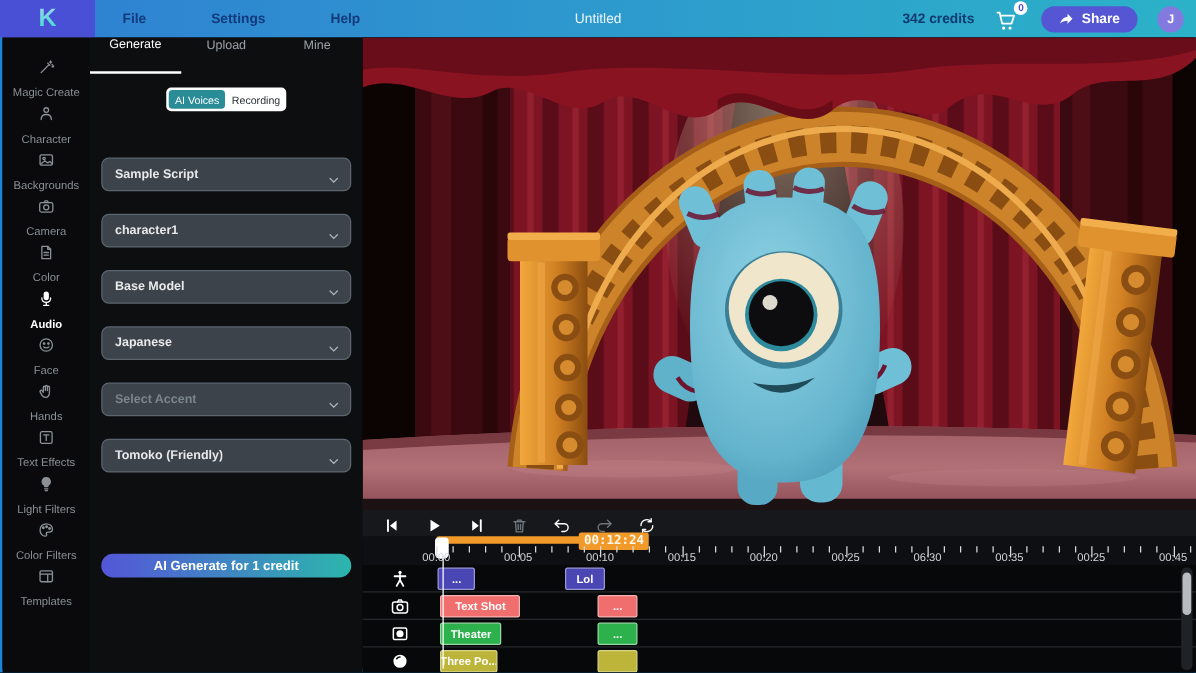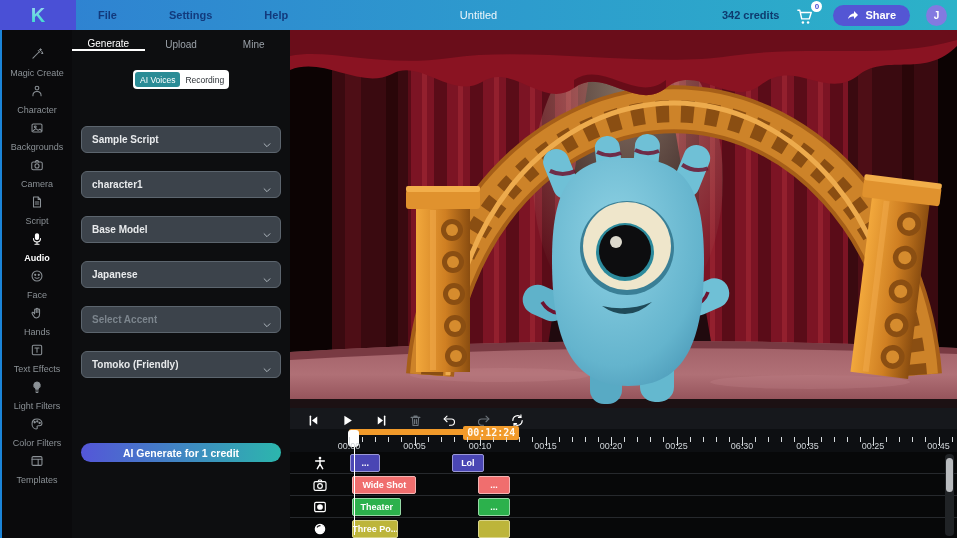--- a/index.html
+++ b/index.html
@@ -34,21 +34,21 @@
   .side-item { width:70px; height:37px; display:flex; flex-direction:column; align-items:center;
     justify-content:center; gap:3px; color:#8b9196; cursor:pointer; }
   .side-item .lbl { font-size:9px; }
   .side-item.active { color:#fff; }
   .side-item.active .lbl { font-weight:bold; }
   .side-item svg { width:14px; height:14px; }
 
   
   .panel { position:absolute; left:70px; top:30px; width:218px; height:508px; background:#0d0e10; }
   .tabs { display:flex; height:28px; align-items:center; }
-  .tab { flex:1; text-align:center; font-size:10px; color:#9aa1a8; cursor:pointer; padding-bottom:0; }
+  .tab { flex:1; text-align:center; font-size:10px; color:#9aa1a8; cursor:pointer; padding-bottom:16px; }
   .tab.active { color:#fff; border-bottom:2px solid #fff; }
   .toggle { margin:12px auto 0; width:96px; height:19px; background:#fff; border-radius:4px;
     display:flex; align-items:center; padding:2px; }
   .toggle .seg { font-size:8.5px; padding:0 5px; height:15px; display:flex; align-items:center;
     border-radius:3px; cursor:pointer; color:#2a2f34; white-space:nowrap; }
   .toggle .seg.on { background:#2a8c96; color:#fff; }
   .selects { position:absolute; left:9px; top:96px; width:200px; }
   .select { position:relative; width:200px; height:27px; margin-bottom:18px; background:#3c434b;
     border:1px solid #5c656e; border-radius:6px; display:flex; align-items:center;
     padding:0 24px 0 10px; cursor:pointer; }
@@ -157,21 +157,21 @@
             <circle cx="12" cy="13.5" r="3.5"></circle>
           </svg></span>
                  <span class="lbl">Camera</span>
       </div>
       <div class="side-item">
         <span><svg viewBox="0 0 24 24" fill="none" stroke="currentColor" stroke-width="1.8" stroke-linecap="round" stroke-linejoin="round">
             <path d="M6 3.5 h8 l4 4 v13 H6 Z"></path>
             <path d="M14 3.5 v4 h4"></path>
             <path d="M9 12 h6 M9 15.5 h6"></path>
           </svg></span>
-                 <span class="lbl">Script</span>
+                 <span class="lbl">Color</span>
       </div>
       <div class="side-item active">
         <span><svg viewBox="0 0 24 24" fill="none" stroke="currentColor" stroke-width="1.8" stroke-linecap="round" stroke-linejoin="round">
             <rect x="9.3" y="3" width="5.4" height="10" rx="2.7" fill="currentColor"></rect>
             <path d="M6 11 c0 4 2.5 6 6 6 s6-2 6-6"></path>
             <path d="M12 17 v3.5 M8.5 21 h7"></path>
           </svg></span>
                  <span class="lbl">Audio</span>
       </div>
       <div class="side-item">
@@ -517,21 +517,21 @@
           </svg></span>
         <div class="clip" style="left: 60.31px; width: 30.13px; background: rgb(74, 70, 180); border: 1px solid rgb(154, 151, 214);">...</div>
         <div class="clip" style="left: 161.835px; width: 32.095px; background: rgb(74, 70, 180); border: 1px solid rgb(154, 151, 214);">Lol</div>
       </div>
       <div class="trow">
         <span class="trow-icon"><svg viewBox="0 0 24 24" fill="none" stroke="currentColor" stroke-width="1.8" stroke-linecap="round" stroke-linejoin="round">
             <rect x="3" y="7" width="18" height="13" rx="2.5"></rect>
             <path d="M9 7 l1.5-2.5 h3 L15 7"></path>
             <circle cx="12" cy="13.5" r="3.5"></circle>
           </svg></span>
-        <div class="clip" style="left: 62.275px; width: 64.19px; background: rgb(240, 110, 110); border: 1px solid rgb(243, 179, 179);">Wide Shot</div>
+        <div class="clip" style="left: 62.275px; width: 64.19px; background: rgb(240, 110, 110); border: 1px solid rgb(243, 179, 179);">Text Shot</div>
         <div class="clip" style="left: 188.035px; width: 32.095px; background: rgb(240, 110, 110); border: 1px solid rgb(243, 179, 179);">...</div>
       </div>
       <div class="trow">
         <span class="trow-icon"><svg viewBox="0 0 24 24" fill="none" stroke="currentColor" stroke-width="1.8" stroke-linecap="round" stroke-linejoin="round">
             <rect x="4" y="5" width="16" height="14" rx="2"></rect>
             <circle cx="12" cy="12" r="3.4" fill="currentColor"></circle>
           </svg></span>
         <div class="clip" style="left: 62.275px; width: 49px; background: rgb(44, 177, 76); border: 1px solid rgb(149, 216, 165);">Theater</div>
         <div class="clip" style="left: 188.035px; width: 32.095px; background: rgb(44, 177, 76); border: 1px solid rgb(149, 216, 165);">...</div>
       </div>

